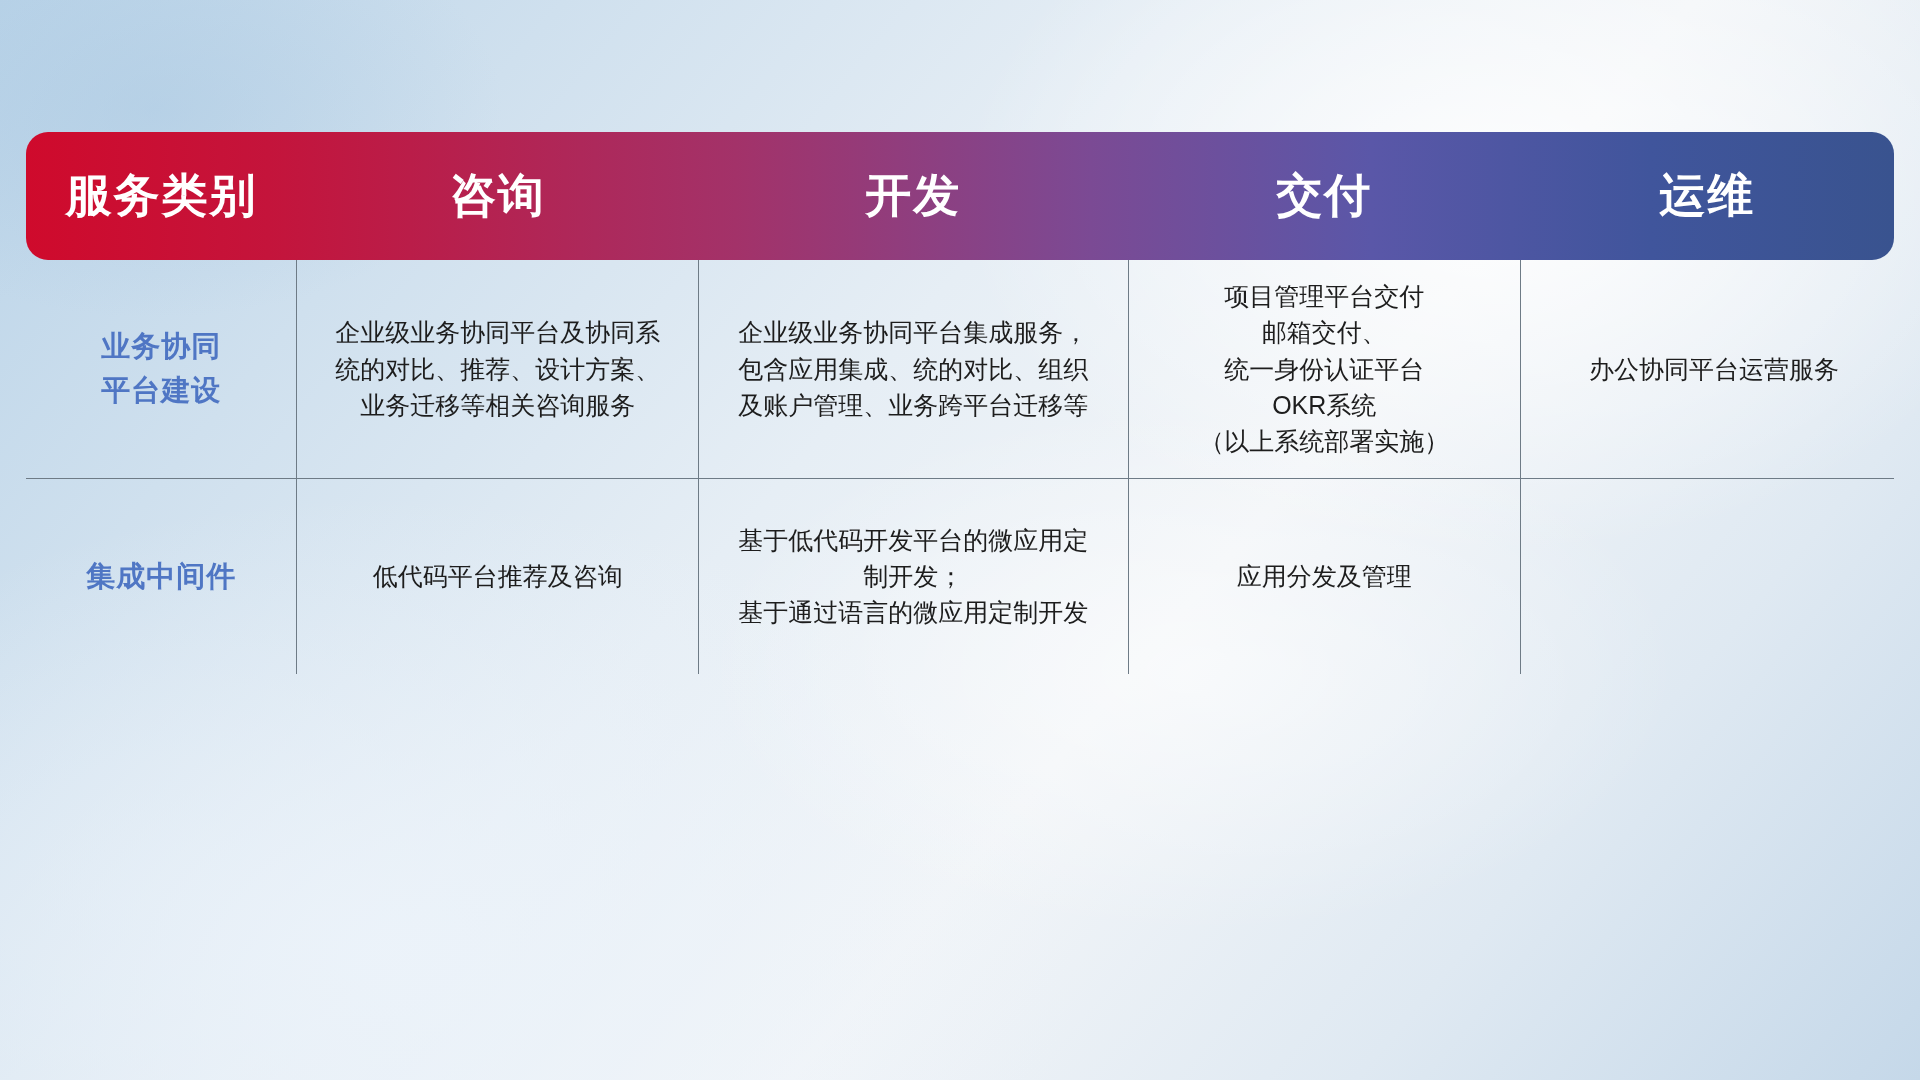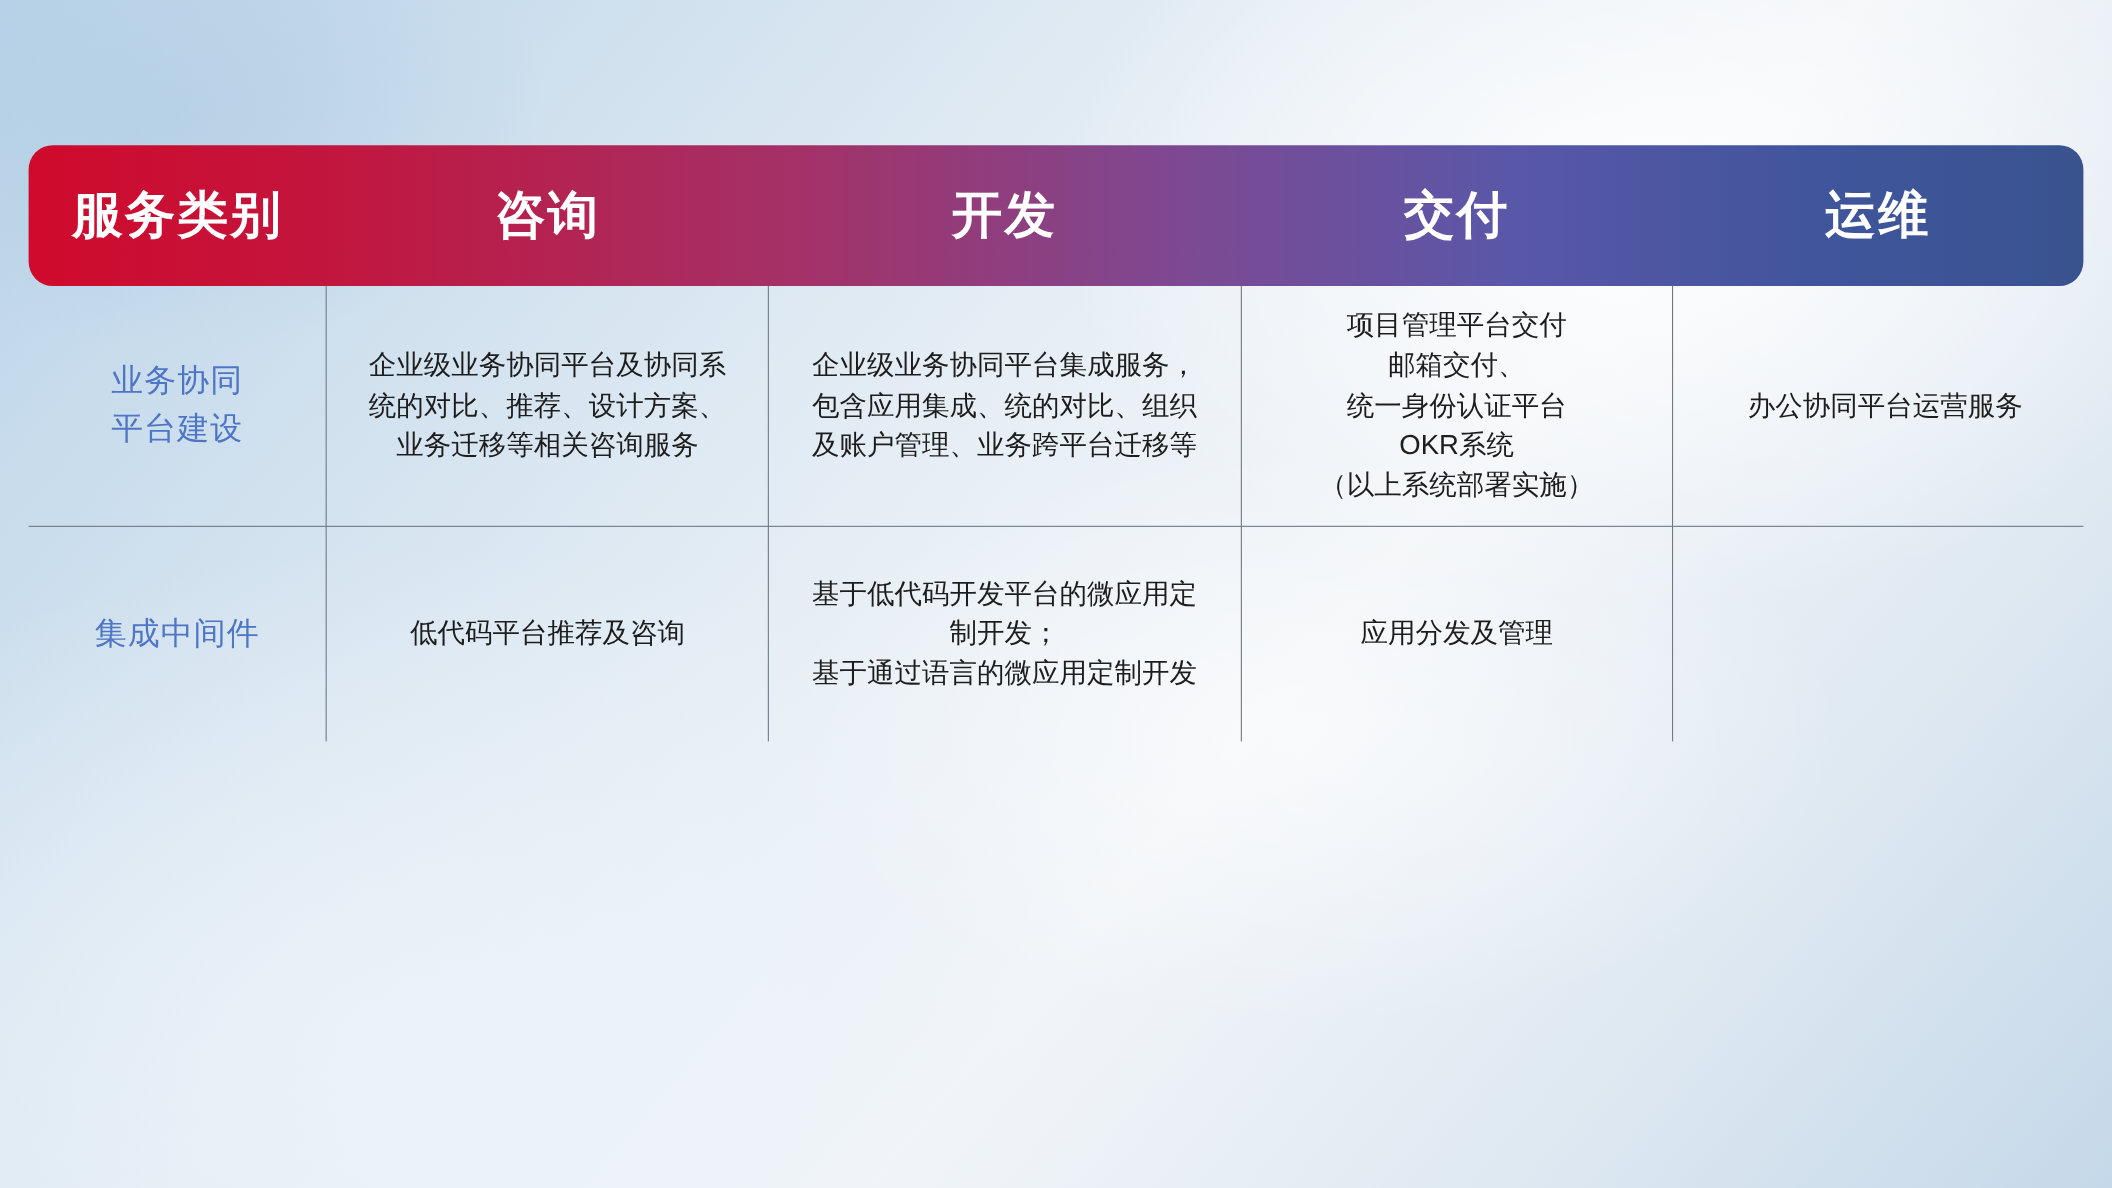--- a/index.html
+++ b/index.html
@@ -85,21 +85,21 @@
     padding: 18px 22px;
     background: transparent;
   }
   tbody tr:first-child td { border-top: none; }
   tbody td:first-child { border-left: none; }
   tbody td:last-child { border-right: none; padding-left: 35px; }
   tbody tr:last-child td { border-bottom: none; }
 
   td.cat {
     color: #4f76c4;
-    font-weight: normal;
+    font-weight: bold;
     font-size: 29px;
     letter-spacing: 1px;
     line-height: 1.5;
     margin-top: 24px;
   }
 
   .row1 { height: 218px; }
   .row2 { height: 172px; }
   .row3 { height: 196px; }
 

